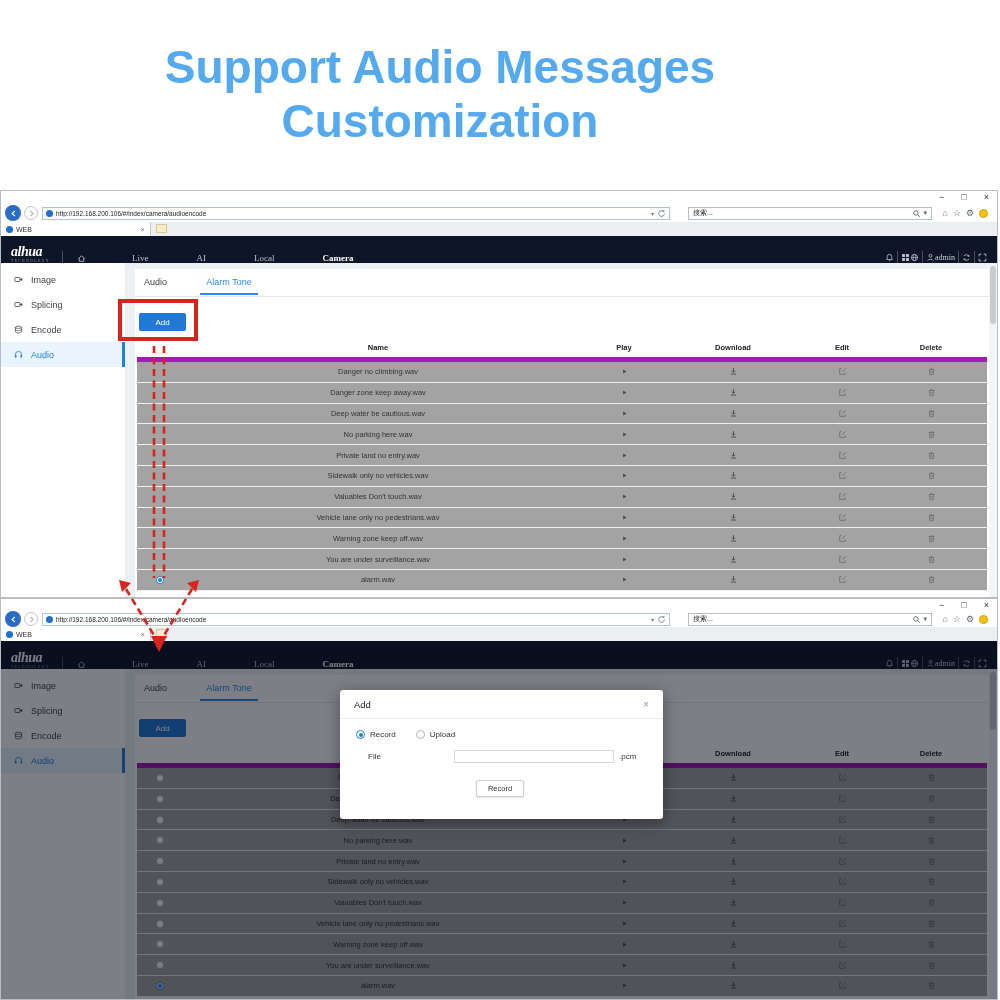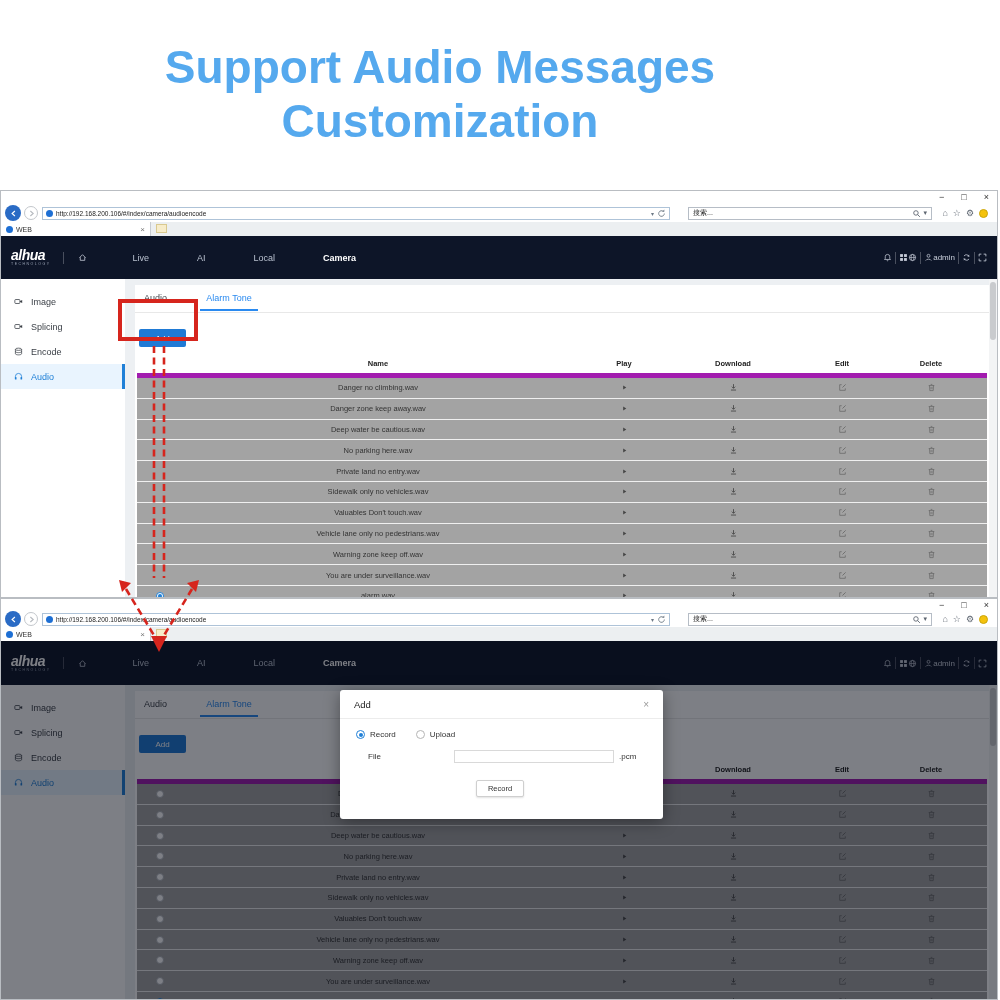--- a/index.html
+++ b/index.html
@@ -39,36 +39,36 @@
   .browser-icons{margin-left:auto;display:flex;align-items:center;gap:5px;margin-right:5px;
     font-size:9px;color:#5d6570;}
   .smiley{width:9px;height:9px;border-radius:50%;background:#f4c20d;border:1px solid #caa50a;box-sizing:border-box;}
 
   .tabbar{height:14px;flex:none;background:#eceff1;display:flex;align-items:stretch;}
   .tab{width:150px;background:#fff;border-right:1px solid #c9ccd1;display:flex;align-items:center;
     gap:3px;padding:0 5px;font-size:7px;color:#333;box-sizing:border-box;}
   .tab-close{margin-left:auto;color:#777;font-size:8px;}
   .newtab{width:11px;height:9px;margin:2px 0 0 5px;background:#f7ecc9;border:1px solid #d9c98f;box-sizing:border-box;}
 
-  .navbar{height:27px;flex:none;background:#0d1528;display:flex;align-items:center;
-    padding:8px 10px;color:#b9c1cf;font-size:9px;}
+  .navbar{height:27px;flex:none;background:#0d1528;display:flex;align-items:flex-end;
+    padding:0 10px;color:#b9c1cf;font-size:9px;font-family:Liberation Serif, serif;}
   .logo-block{display:flex;flex-direction:column;line-height:1;flex:none;}
   .logo-text{color:#fff;font-weight:700;font-style:italic;font-size:14px;letter-spacing:-0.5px;}
   .logo-sub{font-size:3.5px;color:#9aa3b5;letter-spacing:1.5px;margin-top:1px;}
   .nav-div{width:1px;height:12px;background:rgba(255,255,255,0.25);margin:0 12px;flex:none;}
   .nav-home{margin-left:2px;color:#c9cfdb;}
   .nav-menu{display:flex;margin-left:22px;}
   .nav-item{padding:0 24px;color:#b9c1cf;cursor:default;}
   .nav-item.active{color:#fff;font-weight:700;}
   .nav-right{margin-left:auto;display:flex;align-items:center;color:#c9cfdb;}
   .nav-right .nav-div{margin:0 3px;}
   .admin-label{font-size:8px;}
 
   .content{flex:1;position:relative;background:#edf0f3;overflow:hidden;}
-  .sidebar{position:absolute;left:0;top:0;bottom:0;width:124px;background:#fff;padding-top:10px;box-sizing:border-box;}
+  .sidebar{position:absolute;left:0;top:0;bottom:0;width:124px;background:#fff;padding-top:4px;box-sizing:border-box;}
   .side-item{height:25px;display:flex;align-items:center;gap:8px;padding-left:13px;
     font-size:9px;color:#3a3f46;cursor:default;}
   .side-item.active{background:#e9f4fe;color:#2080d7;box-shadow:inset -3px 0 0 #2080d7;}
   .main-panel{position:absolute;left:134px;right:8px;top:6px;bottom:0;background:#fff;}
   .ptabs{position:relative;height:27px;border-bottom:1px solid #e8e8e8;}
   .ptab{position:absolute;top:8px;font-size:9px;color:#3a3f46;cursor:default;}
   .ptab1{left:9px;}
   .ptab2{left:65px;width:58px;text-align:center;}
   .ptab.active{color:#2a8af0;border-bottom:2px solid #2a8af0;padding-bottom:6px;}
   .add-btn{position:absolute;left:4px;top:44px;width:47px;height:18px;background:#1f7ad5;

